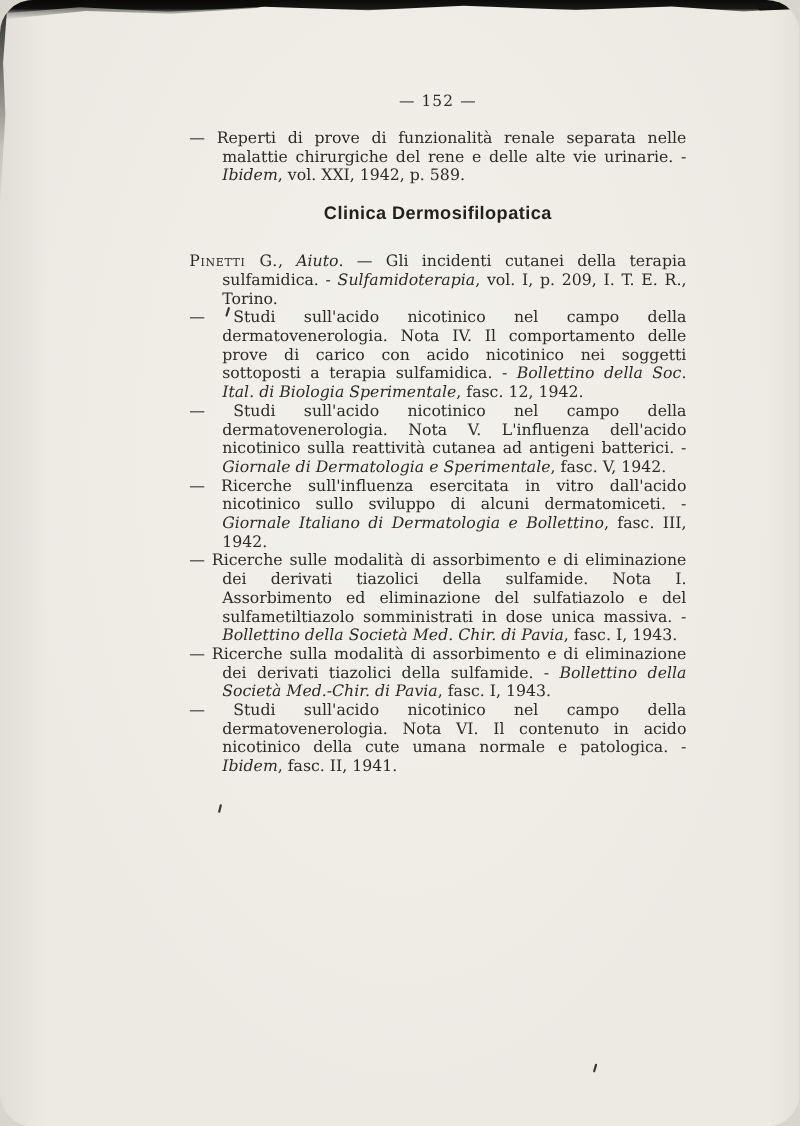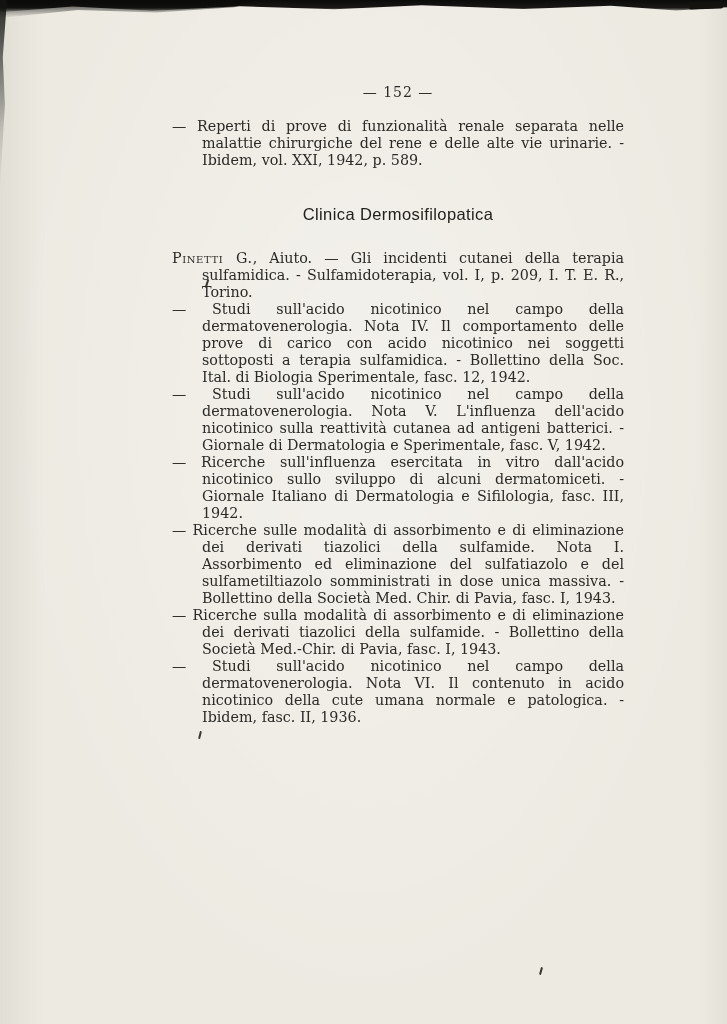--- a/index.html
+++ b/index.html
@@ -9,20 +9,21 @@
     width: 727px;
     height: 1024px;
     margin: 0 auto;
     background: #edeae2;
     background-image:
       radial-gradient(ellipse at 50% 40%, rgba(255,255,255,0.35), rgba(0,0,0,0) 70%),
       linear-gradient(90deg, rgba(120,115,100,0.10) 0%, rgba(0,0,0,0) 6%, rgba(0,0,0,0) 96%, rgba(120,115,100,0.08) 100%);
     overflow: hidden;
     font-family: "DejaVu Serif", "Liberation Serif", serif;
     color: #2b2a26;
+    border-radius: 30px;
   }
   
   .scan-top {
     position: absolute; top: 0; left: 0; width: 727px; height: 13px;
     background: linear-gradient(to bottom, #0b0b0a 0%, #191816 60%, rgba(25,24,22,0) 100%);
     clip-path: polygon(0 0, 100% 0, 100% 55%, 93% 80%, 84% 45%, 72% 70%, 58% 40%, 46% 72%, 33% 48%, 21% 82%, 10% 50%, 0 95%);
   }
   .scan-top2 {
     position: absolute; top: 0; left: 0; width: 260px; height: 18px;
     background: linear-gradient(to bottom, rgba(10,10,9,0.85), rgba(10,10,9,0));
@@ -57,30 +58,30 @@
     letter-spacing: 1px;
     font-size: 14px;
   }
   .entry {
     padding-left: 30px;
     text-indent: -30px;
     margin: 0;
   }
   .entry.author { margin-top: 13px; }
   #list-bottom .entry.author:first-child { margin-top: 16px; }
-  .it { }
+  .it { font-style: italic; }
   .sc { font-variant: small-caps; letter-spacing: 0.6px; }
   .heading {
     text-align: center;
     text-indent: 0;
     font-family: "Liberation Sans", sans-serif;
-    font-weight: 400;
+    font-weight: 700;
     font-size: 16.5px;
     letter-spacing: 0.4px;
-    margin: 37px 0 27px 0;
+    margin: 17px 0 27px 0;
     color: #22211d;
   }
 </style>
 </head>
 <body>
 
 <div class="page">
   <div class="scan-top"></div>
   <div class="scan-top2"></div>
   <div class="scan-left"></div>
@@ -92,19 +93,19 @@
   <div class="content">
     <div class="pagenum">— 152 —</div>
     <div id="list-top">
         <div class="entry"><span>— Reperti di prove di funzionalità renale separata nelle malattie chirurgiche del rene e delle alte vie urinarie. - </span><span class="it">Ibidem</span><span>, vol. XXI, 1942, p. 589.</span></div>
       </div>
     <div class="heading">Clinica  Dermosifilopatica</div>
     <div id="list-bottom">
         <div class="entry author"><span class="sc">Pinetti G.</span><span>, </span><span class="it">Aiuto</span><span>. — Gli incidenti cutanei della terapia sulfamidica. - </span><span class="it">Sulfamidoterapia</span><span>, vol. I, p. 209, I. T. E. R., Torino.</span></div>
         <div class="entry"><span>— Studi sull'acido nicotinico nel campo della dermatovenerologia. Nota IV. Il comportamento delle prove di carico con acido nicotinico nei soggetti sottoposti a terapia sulfamidica. - </span><span class="it">Bollettino della Soc. Ital. di Biologia Sperimentale</span><span>, fasc. 12, 1942.</span></div>
         <div class="entry"><span>— Studi sull'acido nicotinico nel campo della dermatovenerologia. Nota V. L'influenza dell'acido nicotinico sulla reattività cutanea ad antigeni batterici. - </span><span class="it">Giornale di Dermatologia e Sperimentale</span><span>, fasc. V, 1942.</span></div>
-        <div class="entry"><span>— Ricerche sull'influenza esercitata in vitro dall'acido nicotinico sullo sviluppo di alcuni dermatomiceti. - </span><span class="it">Giornale Italiano di Dermatologia e Sifilologia</span><span>, fasc. III, 1942.</span></div>
+        <div class="entry"><span>— Ricerche sull'influenza esercitata in vitro dall'acido nicotinico sullo sviluppo di alcuni dermatomiceti. - </span><span class="it">Giornale Italiano di Dermatologia e Bollettino</span><span>, fasc. III, 1942.</span></div>
         <div class="entry"><span>— Ricerche sulle modalità di assorbimento e di eliminazione dei derivati tiazolici della sulfamide. Nota I. Assorbimento ed eliminazione del sulfatiazolo e del sulfametiltiazolo somministrati in dose unica massiva. - </span><span class="it">Bollettino della Società Med. Chir. di Pavia</span><span>, fasc. I, 1943.</span></div>
         <div class="entry"><span>— Ricerche sulla modalità di assorbimento e di eliminazione dei derivati tiazolici della sulfamide. - </span><span class="it">Bollettino della Società Med.-Chir. di Pavia</span><span>, fasc. I, 1943.</span></div>
-        <div class="entry"><span>— Studi sull'acido nicotinico nel campo della dermatovenerologia. Nota VI. Il contenuto in acido nicotinico della cute umana normale e patologica. - </span><span class="it">Ibidem</span><span>, fasc. II, 1936.</span></div>
+        <div class="entry"><span>— Studi sull'acido nicotinico nel campo della dermatovenerologia. Nota VI. Il contenuto in acido nicotinico della cute umana normale e patologica. - </span><span class="it">Ibidem</span><span>, fasc. II, 1941.</span></div>
       </div>
   </div>
 </div>
 
 </body></html>

